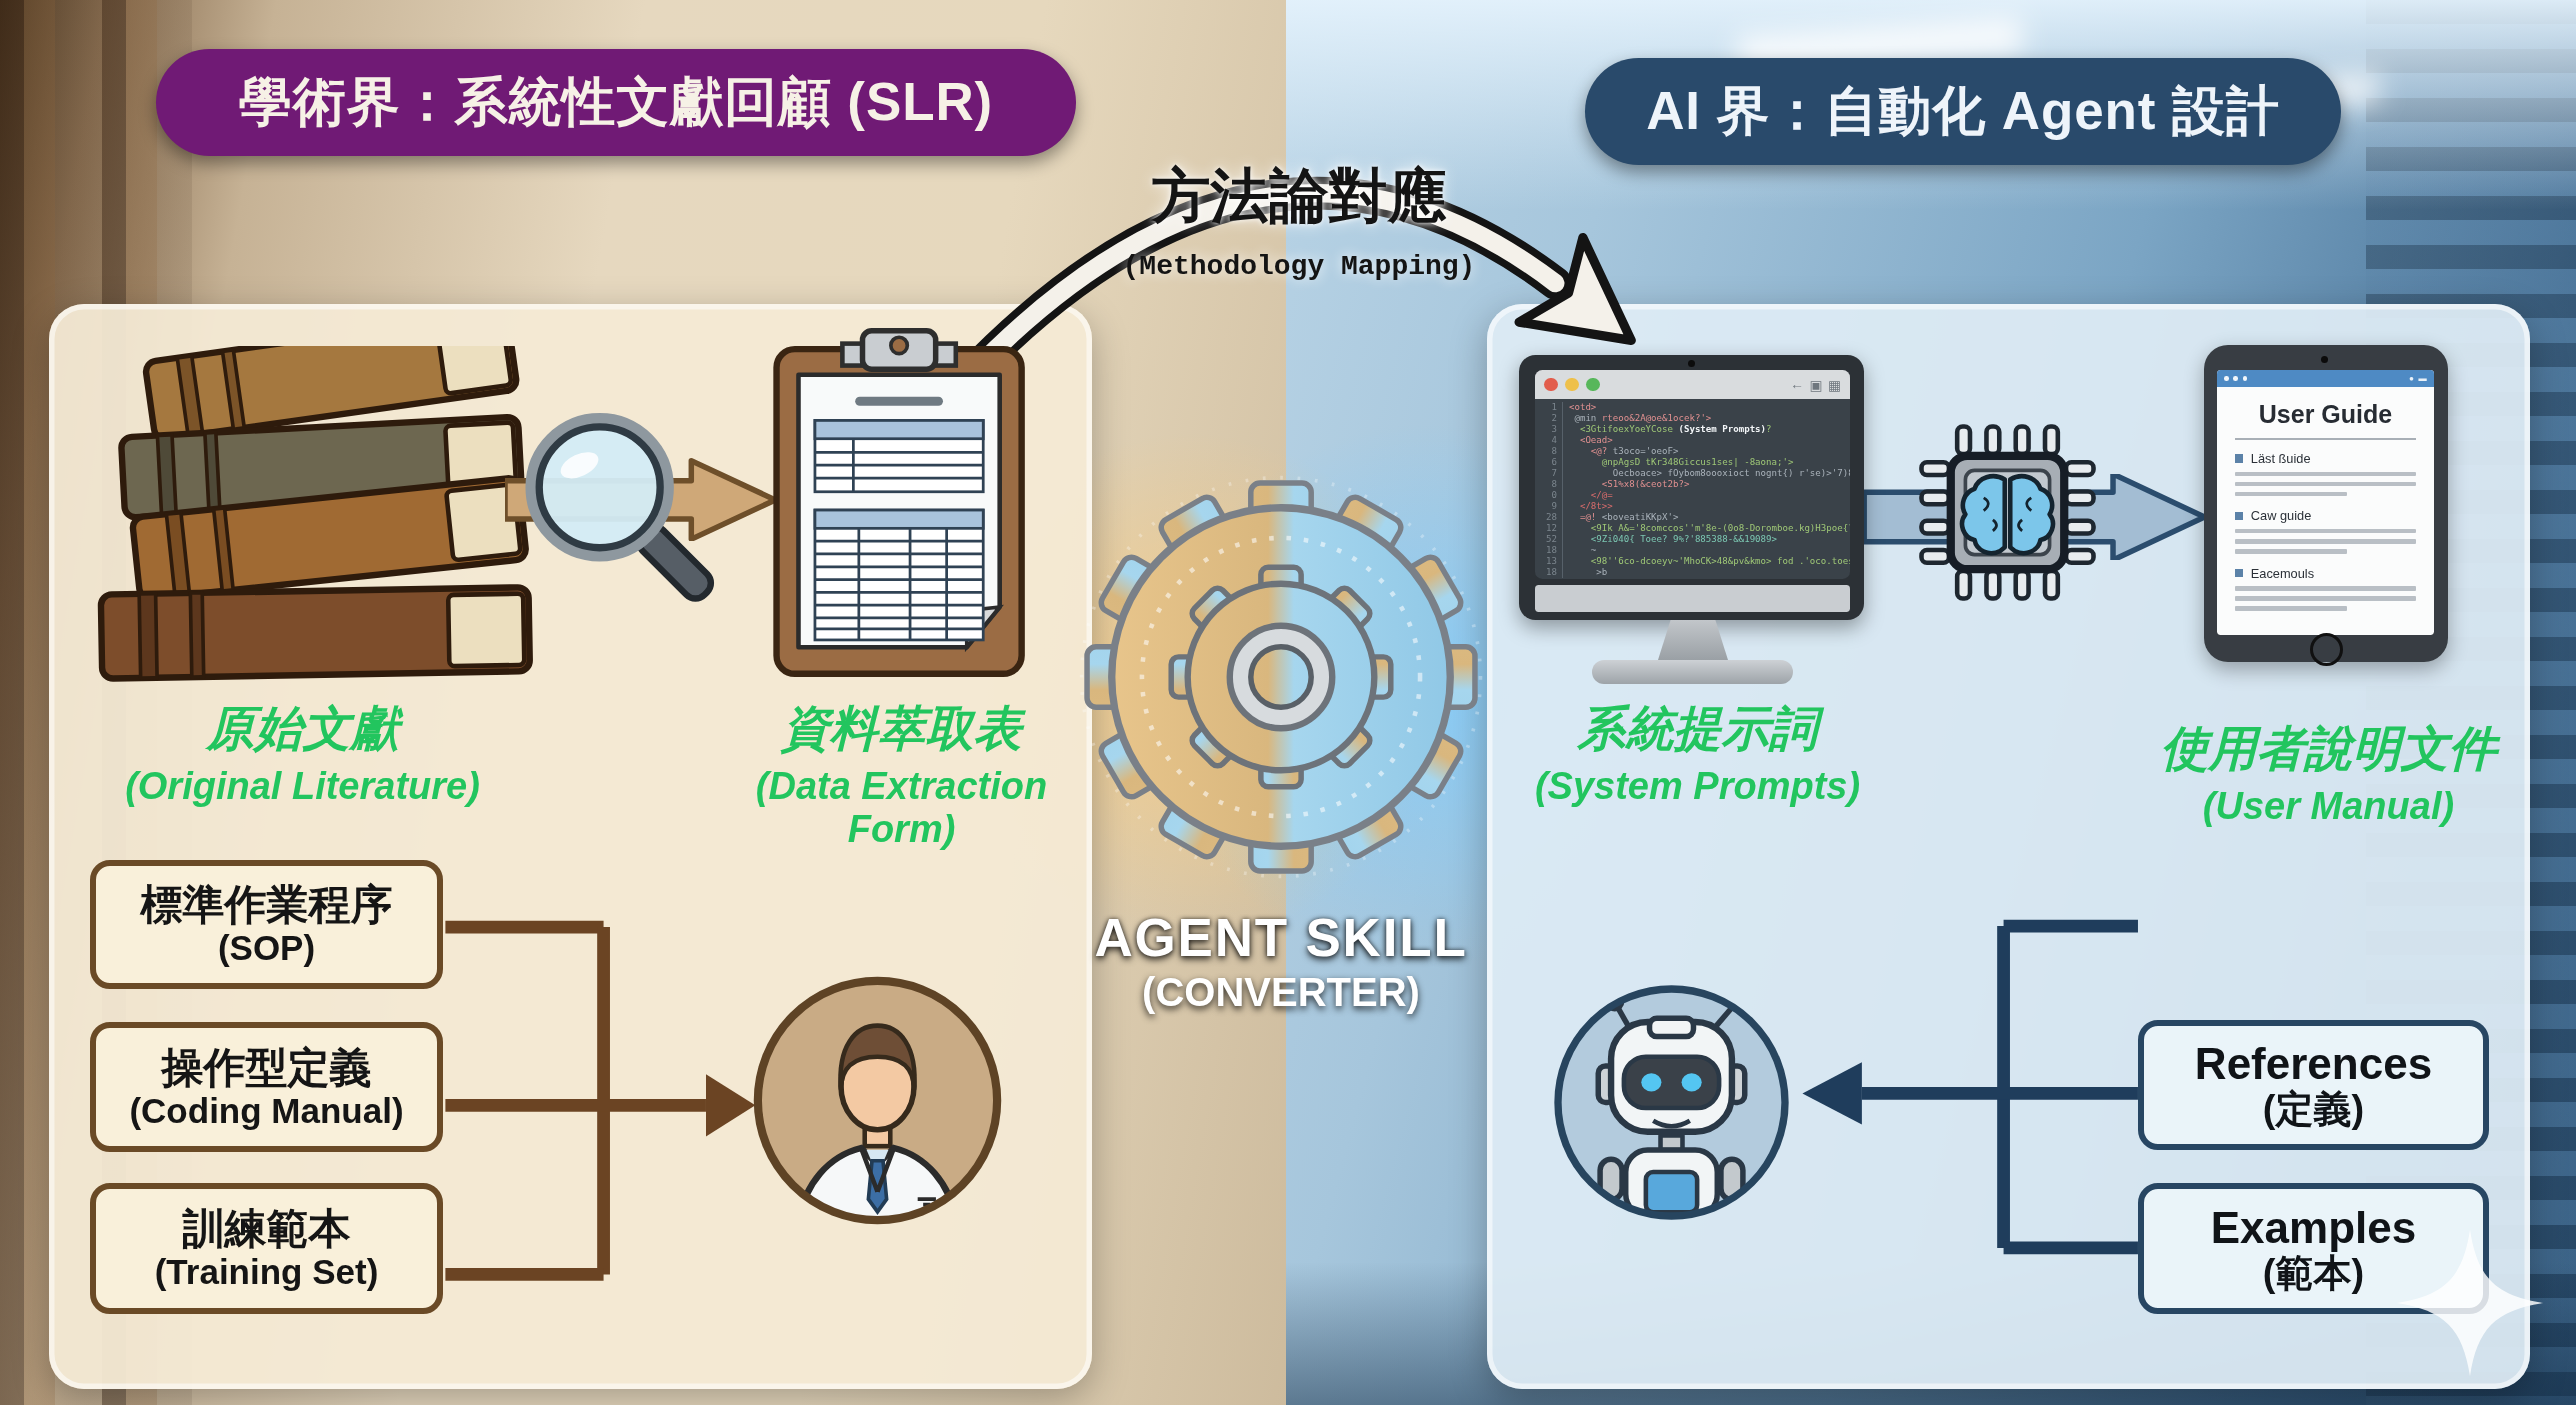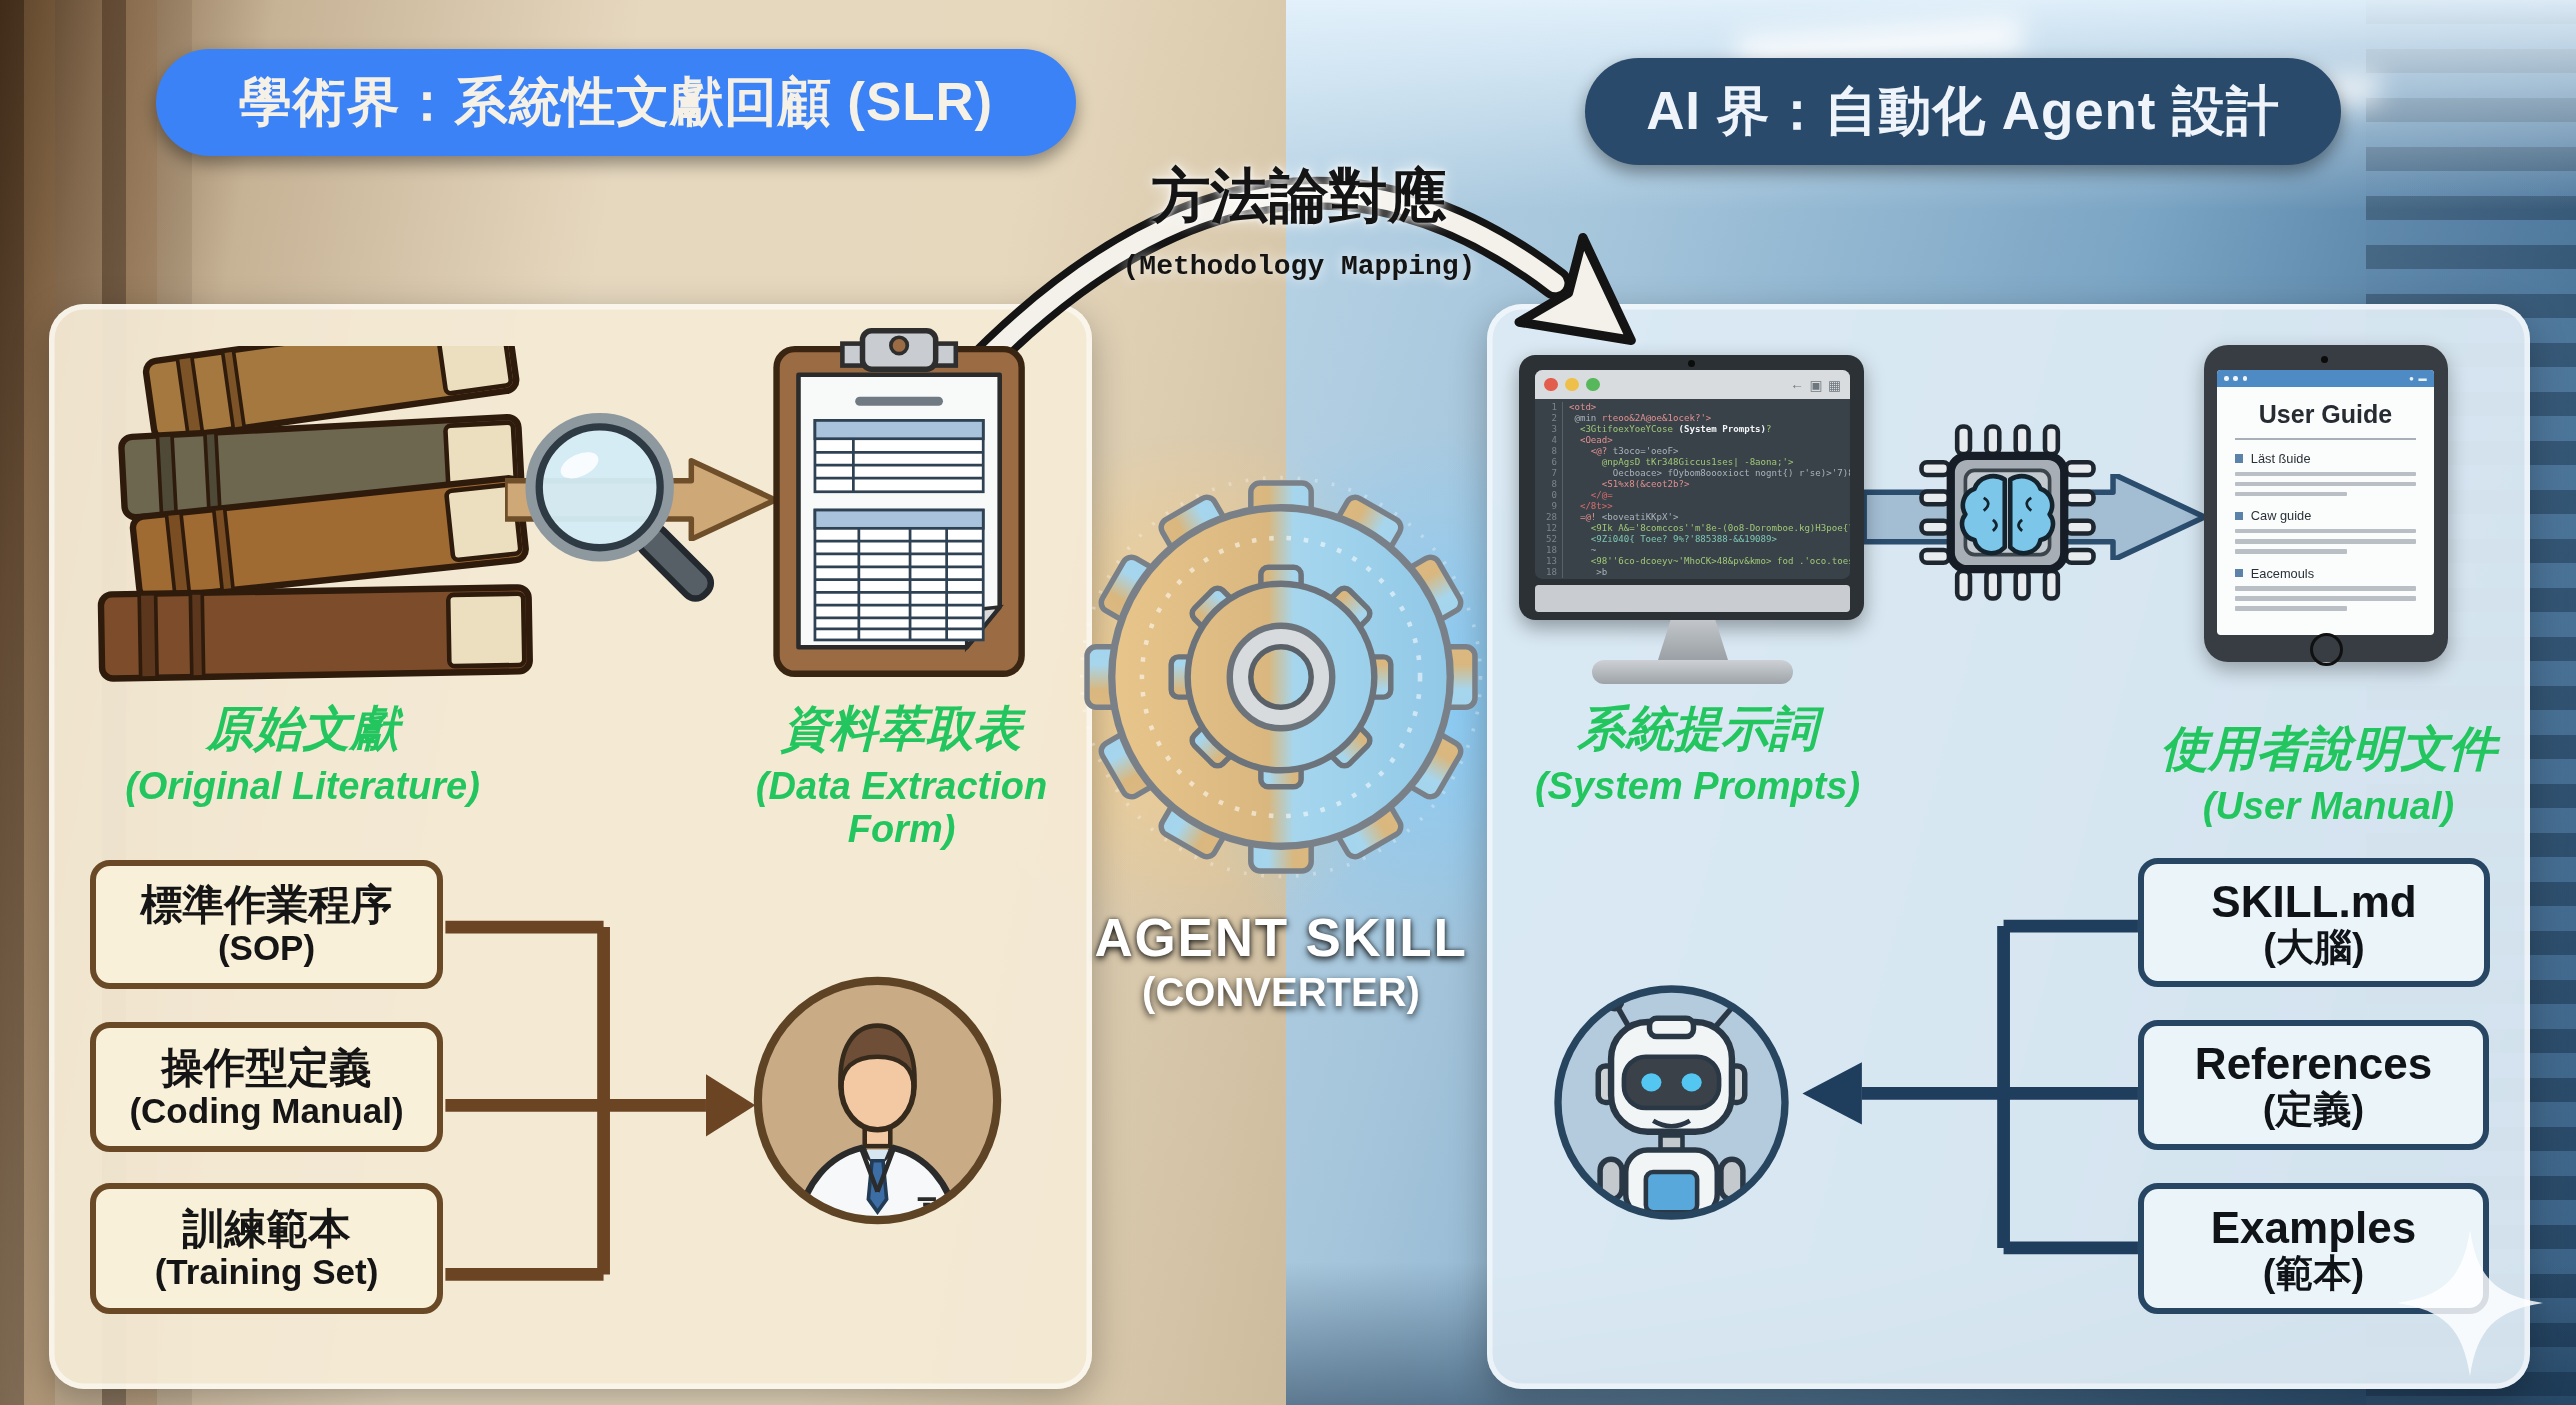--- a/index.html
+++ b/index.html
@@ -26,21 +26,21 @@
     background:radial-gradient(circle,rgba(255,205,120,.65),rgba(255,205,120,0) 70%);}
   .glow-blue{left:1153px;top:421px;width:549px;height:549px;
     background:radial-gradient(circle,rgba(125,205,255,.7),rgba(125,205,255,0) 70%);}
 
   
   .panel{border-radius:35px;box-shadow:0 11px 37px rgba(0,0,0,.28),inset 0 0 0 5.5px rgba(255,255,255,.55);}
   .panel-left{left:49px;top:304px;width:1043px;height:1085px;background:rgba(244,234,212,.94);}
   .panel-right{left:1487px;top:304px;width:1043px;height:1085px;background:rgba(221,235,244,.94);}
   .pill{height:107px;border-radius:55px;display:flex;align-items:center;justify-content:center;
         font-weight:bold;font-size:53px;letter-spacing:0.9px;box-shadow:0 7.3px 16.5px rgba(0,0,0,.4);}
-  .pill-left{left:156px;top:49px;width:920px;background:#3b82f6;color:#f6f1e6;}
+  .pill-left{left:156px;top:49px;width:920px;background:#701a75;color:#f6f1e6;}
   .pill-right{left:1585px;top:58px;width:756px;background:#294a6b;color:#eef4fa;}
 
   
   .mapping{left:997px;top:157px;width:604px;text-align:center;color:#141414;}
   .mapping-zh{font-size:59px;font-weight:bold;text-shadow:0 0 14.6px rgba(255,255,255,.95),0 0 5.5px rgba(255,255,255,.9);}
   .mapping-en{font-size:28px;font-weight:bold;margin-top:14px;text-shadow:0 0 12.8px rgba(255,255,255,.95);font-family:Liberation Mono, monospace;}
   .skill{left:1034px;top:907px;width:494px;text-align:center;color:#fff;}
   .skill-t{font-size:53px;font-weight:900;letter-spacing:1.8px;text-shadow:0 2.7px 7.3px rgba(0,0,0,.78),0 0 4.6px rgba(0,0,0,.55);}
   .skill-s{font-size:40px;font-weight:800;margin-top:1.8px;text-shadow:0 2.7px 7.3px rgba(0,0,0,.78);}
 
@@ -430,24 +430,20 @@
   <svg class="abs" style="left:1775px;top:906px;" width="384" height="384" viewBox="0 0 420 420">
     <g stroke="#1f3d5c" stroke-width="14" fill="none">
       <path d="M250,22 H397"></path>
         <path d="M250,22 V374"></path>
         <path d="M95,205 H397"></path>
         <path d="M250,374 H397"></path>
     </g>
     <polygon points="95,171 95,239 30,205" fill="#1f3d5c"></polygon>
   </svg>
 
-  <div class="fbox fbox-right fb4">
-    <div class="l1">SKILL.md</div>
-    <div class="l2">(大腦)</div>
-  </div>
   <div class="fbox fbox-right fb5">
     <div class="l1">References</div>
     <div class="l2">(定義)</div>
   </div>
   <div class="fbox fbox-right fb6">
     <div class="l1">Examples</div>
     <div class="l2">(範本)</div>
   </div>
 
   <svg class="abs" style="left:1547px;top:978px;" width="249" height="249" viewBox="0 0 272 272">

